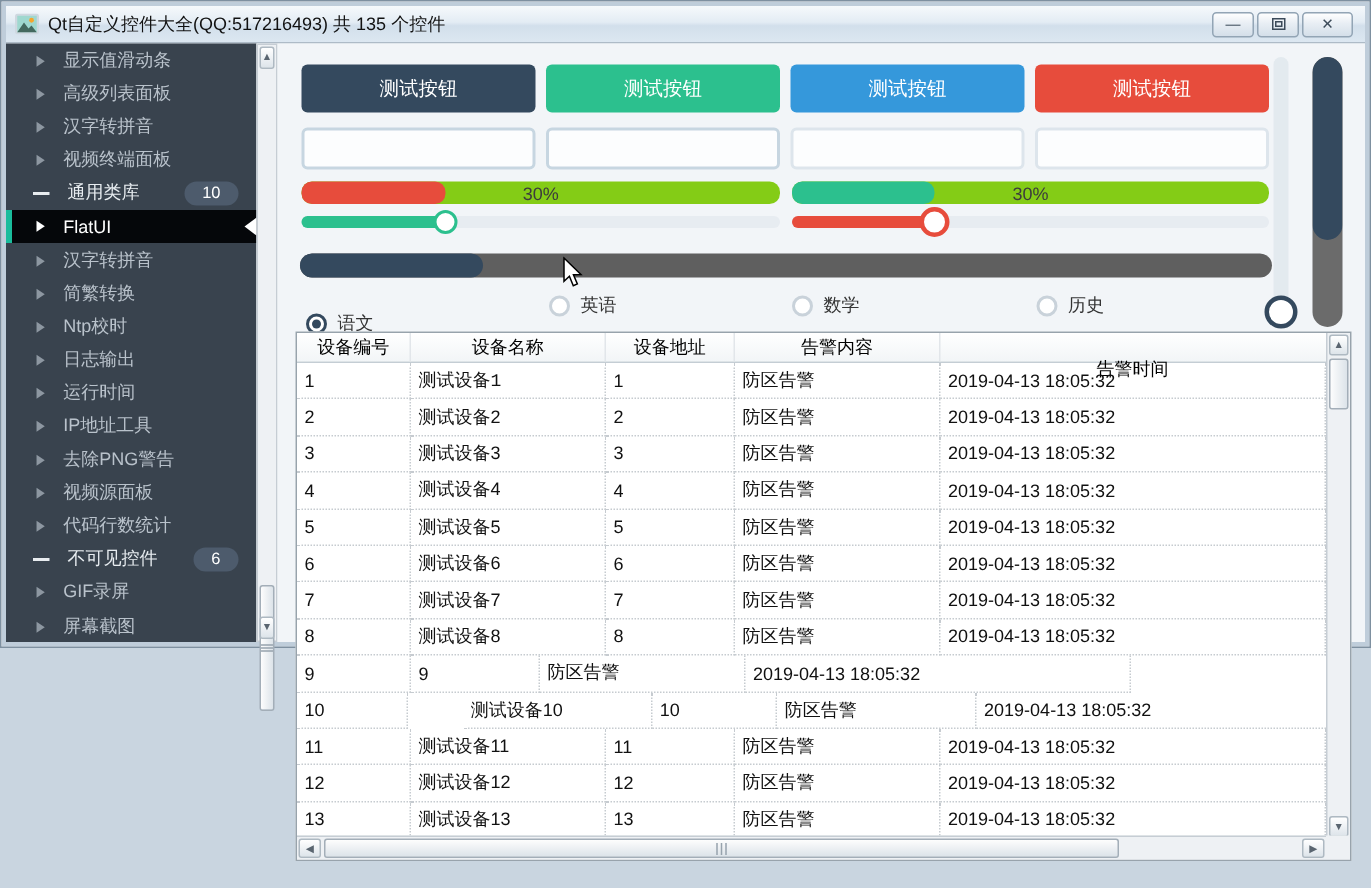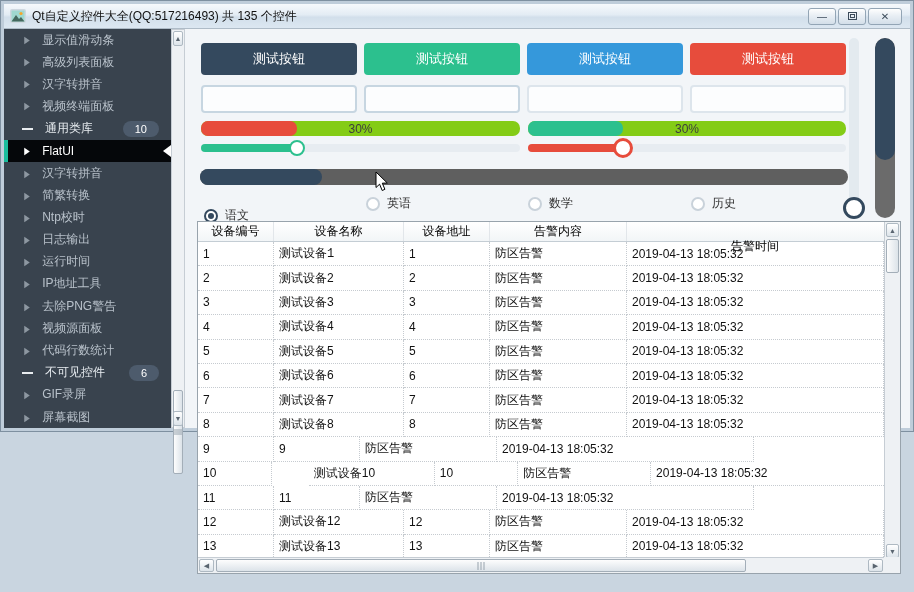--- a/index.html
+++ b/index.html
@@ -347,20 +347,21 @@
           </div>
           <div class="tr">
             <div class="td" style="width: 76px; height: 24.4px;">10</div>
             <div class="td" style="width: 130px; height: 24.4px; margin-left: 37px;">测试设备10</div>
             <div class="td" style="width: 86px; height: 24.4px;">10</div>
             <div class="td" style="width: 137px; height: 24.4px;">防区告警</div>
             <div class="td" style="width: 257px; height: 24.4px;">2019-04-13 18:05:32</div>
           </div>
           <div class="tr">
             <div class="td" style="width: 76px; height: 24.4px;">11</div>
+            <div class="td" style="width: 130px; height: 24.4px;">测试设备11</div>
             <div class="td" style="width: 86px; height: 24.4px;">11</div>
             <div class="td" style="width: 137px; height: 24.4px;">防区告警</div>
             <div class="td" style="width: 257px; height: 24.4px;">2019-04-13 18:05:32</div>
           </div>
           <div class="tr">
             <div class="td" style="width: 76px; height: 24.4px;">12</div>
             <div class="td" style="width: 130px; height: 24.4px;">测试设备12</div>
             <div class="td" style="width: 86px; height: 24.4px;">12</div>
             <div class="td" style="width: 137px; height: 24.4px;">防区告警</div>
             <div class="td" style="width: 257px; height: 24.4px;">2019-04-13 18:05:32</div>

